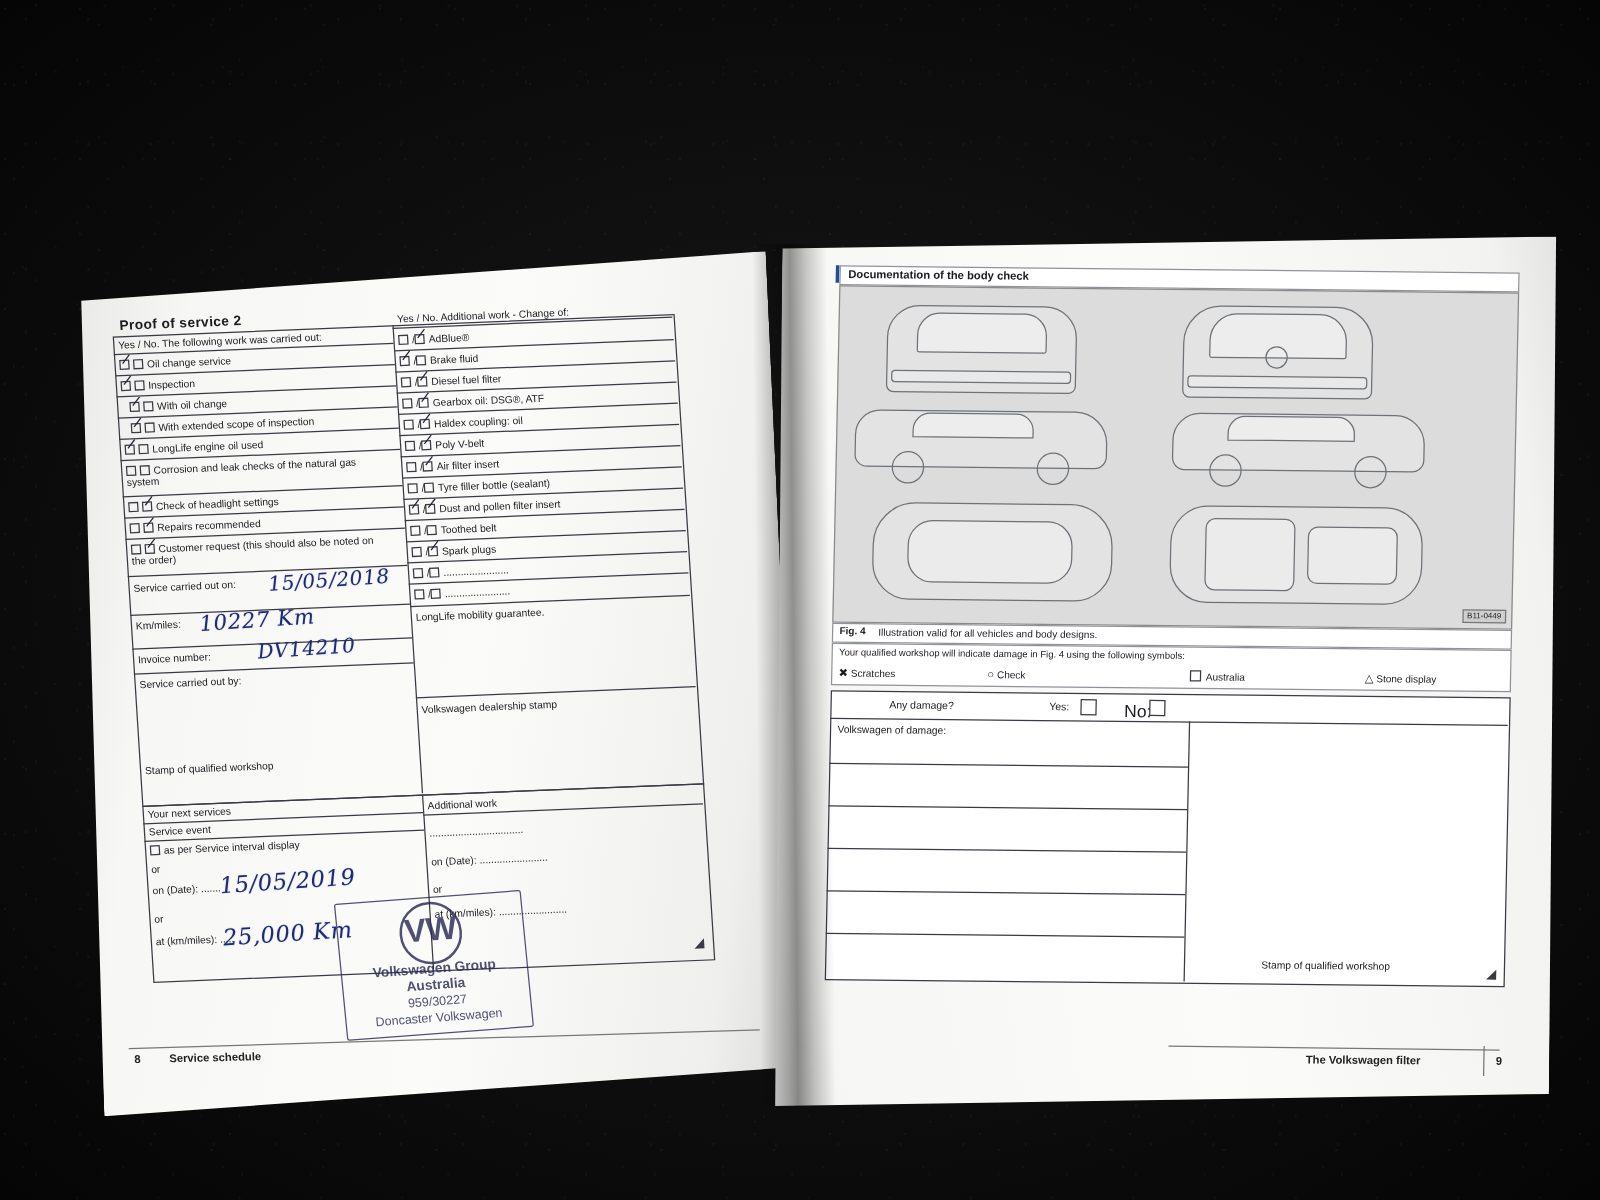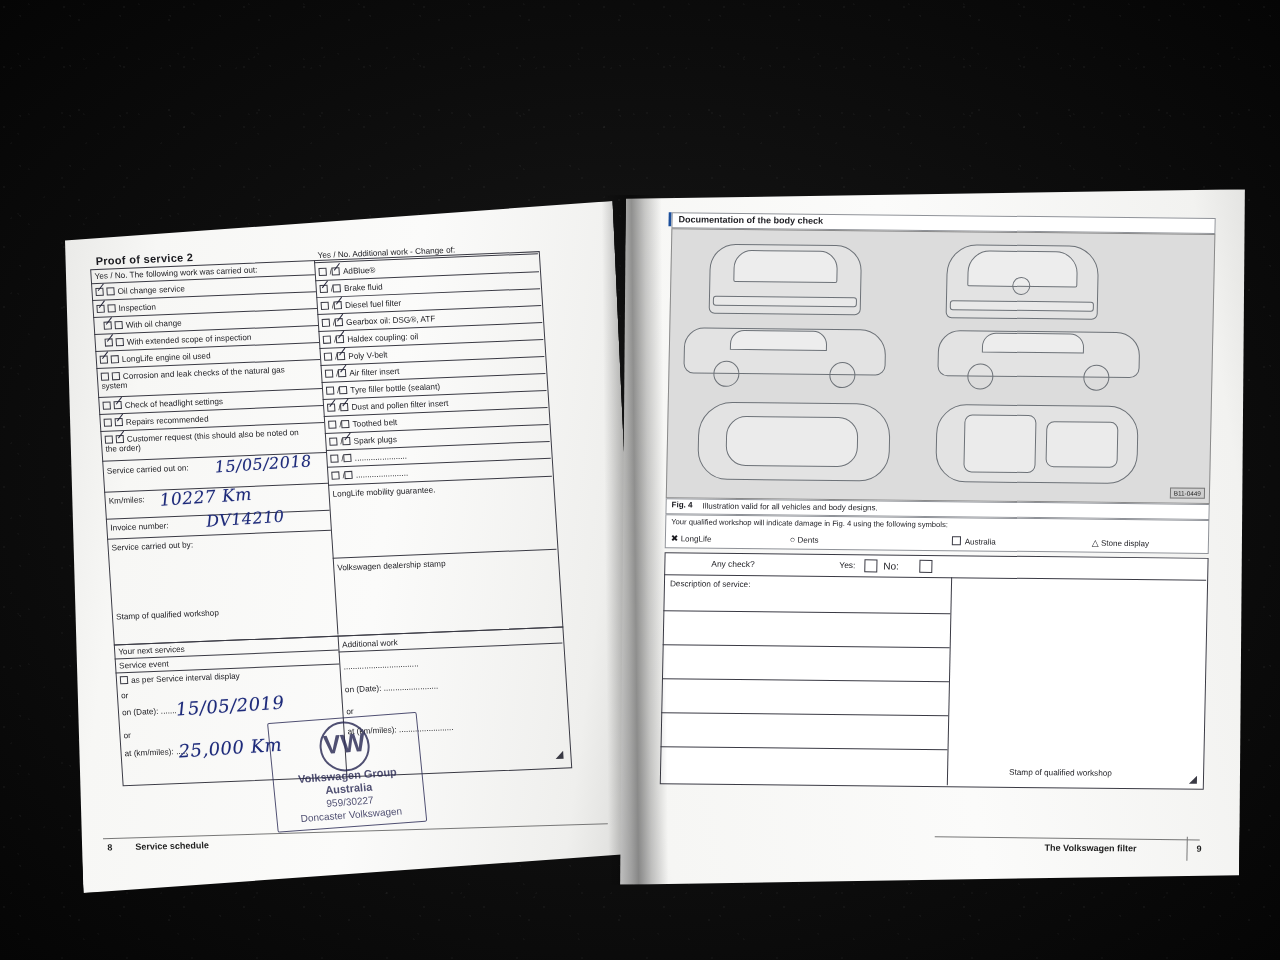--- a/index.html
+++ b/index.html
@@ -277,44 +277,44 @@
 
           <div class="box" style="left:3px;top:286px;width:542px;height:14px;background:#fff;border-color:#8f9298;"></div>
           <div class="hdrtitle" style="left:9px;top:288px;font-size:8px;text-align:right;">Fig. 4</div>
           <div class="cell" style="left:40px;top:289px;font-size:8px;">Illustration valid for all vehicles and body designs.</div>
 
           <div class="box" style="left:3px;top:302px;width:542px;height:32px;background:#fff;border-color:#8f9298;"></div>
           <div class="cell" style="left:9px;top:305px;font-size:7.6px;">Your qualified workshop will indicate damage in Fig. 4 using the following symbols:</div>
 
           <div class="cell" style="left:9px;top:321px;font-size:8px;">
             <span style="font-size:9px;">✖</span>
-            <span>LongLife</span>
+            <span>Scratches</span>
           </div>
           <div class="cell" style="left:128px;top:321px;font-size:8px;">
             <span style="font-size:9px;">○</span>
-            <span>Dents</span>
+            <span>Check</span>
           </div>
           <div class="cell" style="left:290px;top:321px;font-size:8px;">
             <span style="display:inline-block;width:7px;height:7px;border:1px solid #3a3a44;vertical-align:-1px;margin-right:2px;"></span>
             <span>Australia</span>
           </div>
           <div class="cell" style="left:430px;top:321px;font-size:8px;">
             <span style="font-size:9px;">△</span>
             <span>Stone display</span>
           </div>
 
           <div class="box" style="left:3px;top:340px;width:542px;height:230px;background:#fff;border-color:#3a3a44;"></div>
           <div class="ln hl" style="left:3px;top:362px;width:542px;"></div>
-          <div class="cell b" style="left:50px;top:346px;font-size:8.4px;">Any check?</div>
+          <div class="cell b" style="left:50px;top:346px;font-size:8.4px;">Any damage?</div>
           <div class="cell" style="left:178px;top:346px;font-size:8.4px;">Yes:</div>
           <div class="box" style="left:203px;top:345px;width:11px;height:11px;border-width:1.4px;"></div>
-          <div class="cell" style="left:222px;top:346px;font-size:10px;">No:</div>
+          <div class="cell" style="left:238px;top:346px;font-size:14px;">No:</div>
           <div class="box" style="left:258px;top:345px;width:11px;height:11px;border-width:1.4px;"></div>
 
-          <div class="cell" style="left:9px;top:367px;font-size:8.2px;">Description of service:</div>
+          <div class="cell" style="left:9px;top:367px;font-size:8.2px;">Volkswagen of damage:</div>
           <div class="ln vl" style="left:290px;top:362px;height:208px;"></div>
           <div class="ln hl" style="left:3px;top:398px;width:287px;"></div>
           <div class="ln hl" style="left:3px;top:432px;width:287px;"></div>
           <div class="ln hl" style="left:3px;top:466px;width:287px;"></div>
           <div class="ln hl" style="left:3px;top:500px;width:287px;"></div>
           <div class="ln hl" style="left:3px;top:534px;width:287px;"></div>
           <div class="cell" style="left:352px;top:552px;font-size:8.2px;">Stamp of qualified workshop</div>
 
           <div class="corner" style="left:532px;top:558px;border-width:0 0 8px 8px;border-color:transparent transparent #3a3a44 transparent;"></div>
         </div>

